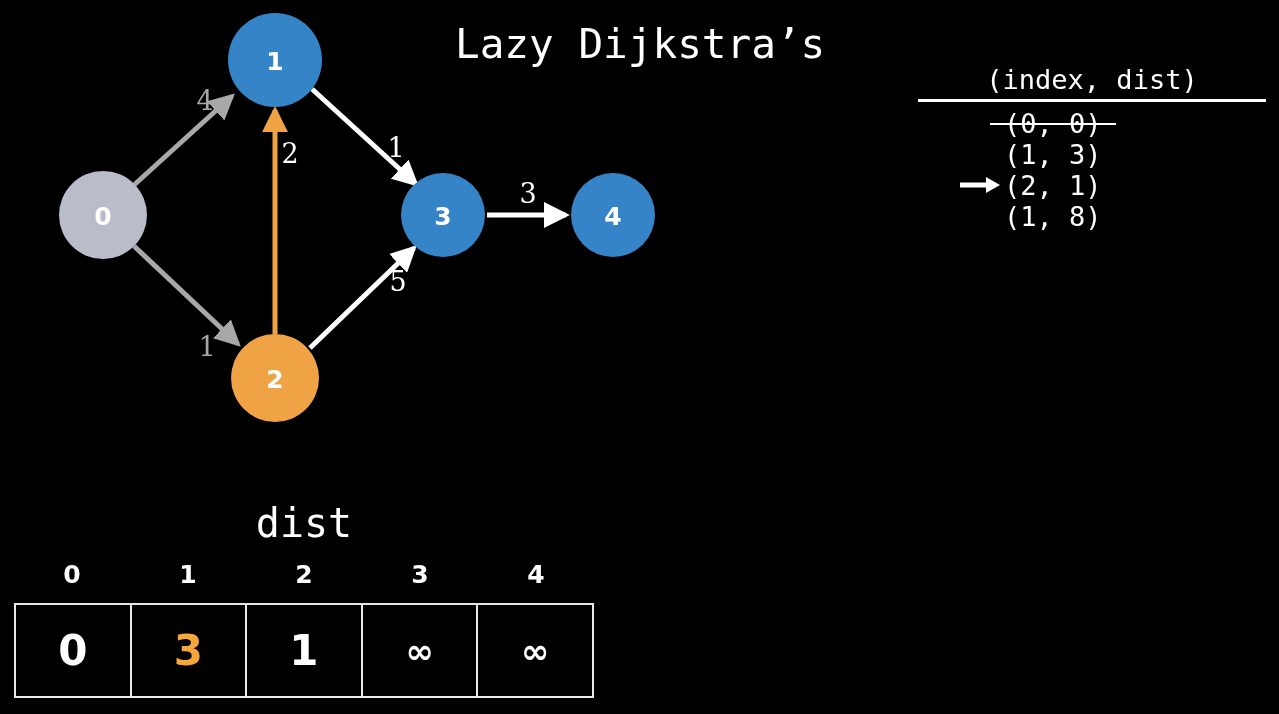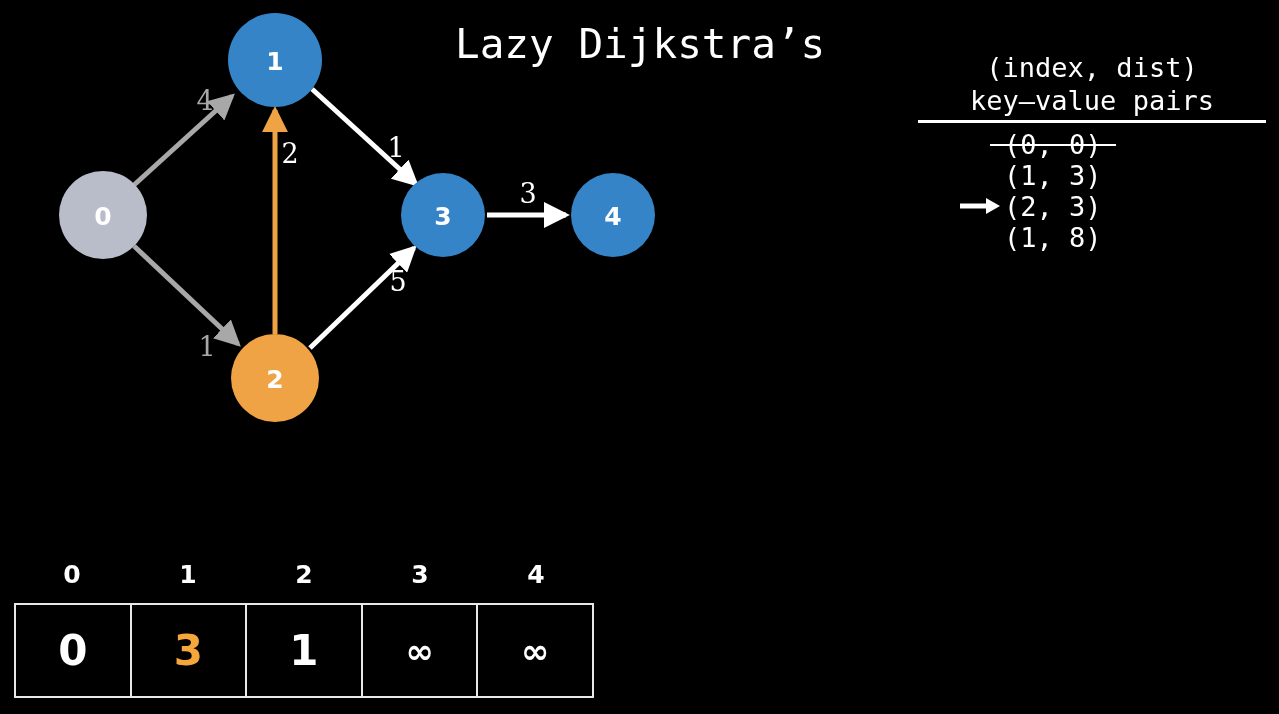--- a/index.html
+++ b/index.html
@@ -52,21 +52,21 @@
     font-size: 41px;
     color: #ffffff;
     letter-spacing: 0px;
     white-space: nowrap;
   }
 
   
   #pq-panel {
     position: absolute;
     left: 918px;
-    top: 52px;
+    top: 64px;
     width: 348px;
     color: #ffffff;
     font-family: "DejaVu Sans Mono", "Liberation Mono", monospace;
   }
   .pq-head-line {
     font-size: 27px;
     text-align: center;
     line-height: 1.22;
     white-space: nowrap;
   }
@@ -214,43 +214,43 @@
     <g>
       <circle cx="613" cy="215" r="42" fill="#3584C8"></circle>
       <text class="node-label" x="613" y="216">4</text>
     </g>
   </svg>
 
   <div id="title">Lazy Dijkstra’s</div>
 
   <div id="pq-panel">
     <div class="pq-head-line">(index, dist)</div>
-    <div class="pq-head-line">key–value pairs</div>
     <div id="pq-rule"></div>
 
     <ul id="pq-list">
       <li class="pq-row struck">
         <span class="pq-text">(0, 0)</span>
       </li>
       <li class="pq-row">
         <span class="pq-text">(1, 3)</span>
       </li>
       <li class="pq-row">
         <svg class="pq-pointer" viewBox="0 0 40 18">
           <line x1="0" y1="9" x2="28" y2="9" stroke="#ffffff" stroke-width="5"></line>
           <path d="M 26 1 L 40 9 L 26 17 z" fill="#ffffff"></path>
         </svg>
-        <span class="pq-text">(2, 3)</span>
+        <span class="pq-text">(2, 1)</span>
       </li>
       <li class="pq-row">
         <span class="pq-text">(1, 8)</span>
       </li>
     </ul>
   </div>
 
+  <div id="dist-title">dist</div>
 
   <div id="dist-headers">
     <div>0</div>
     <div>1</div>
     <div>2</div>
     <div>3</div>
     <div>4</div>
   </div>
 
   <div id="dist-table">

